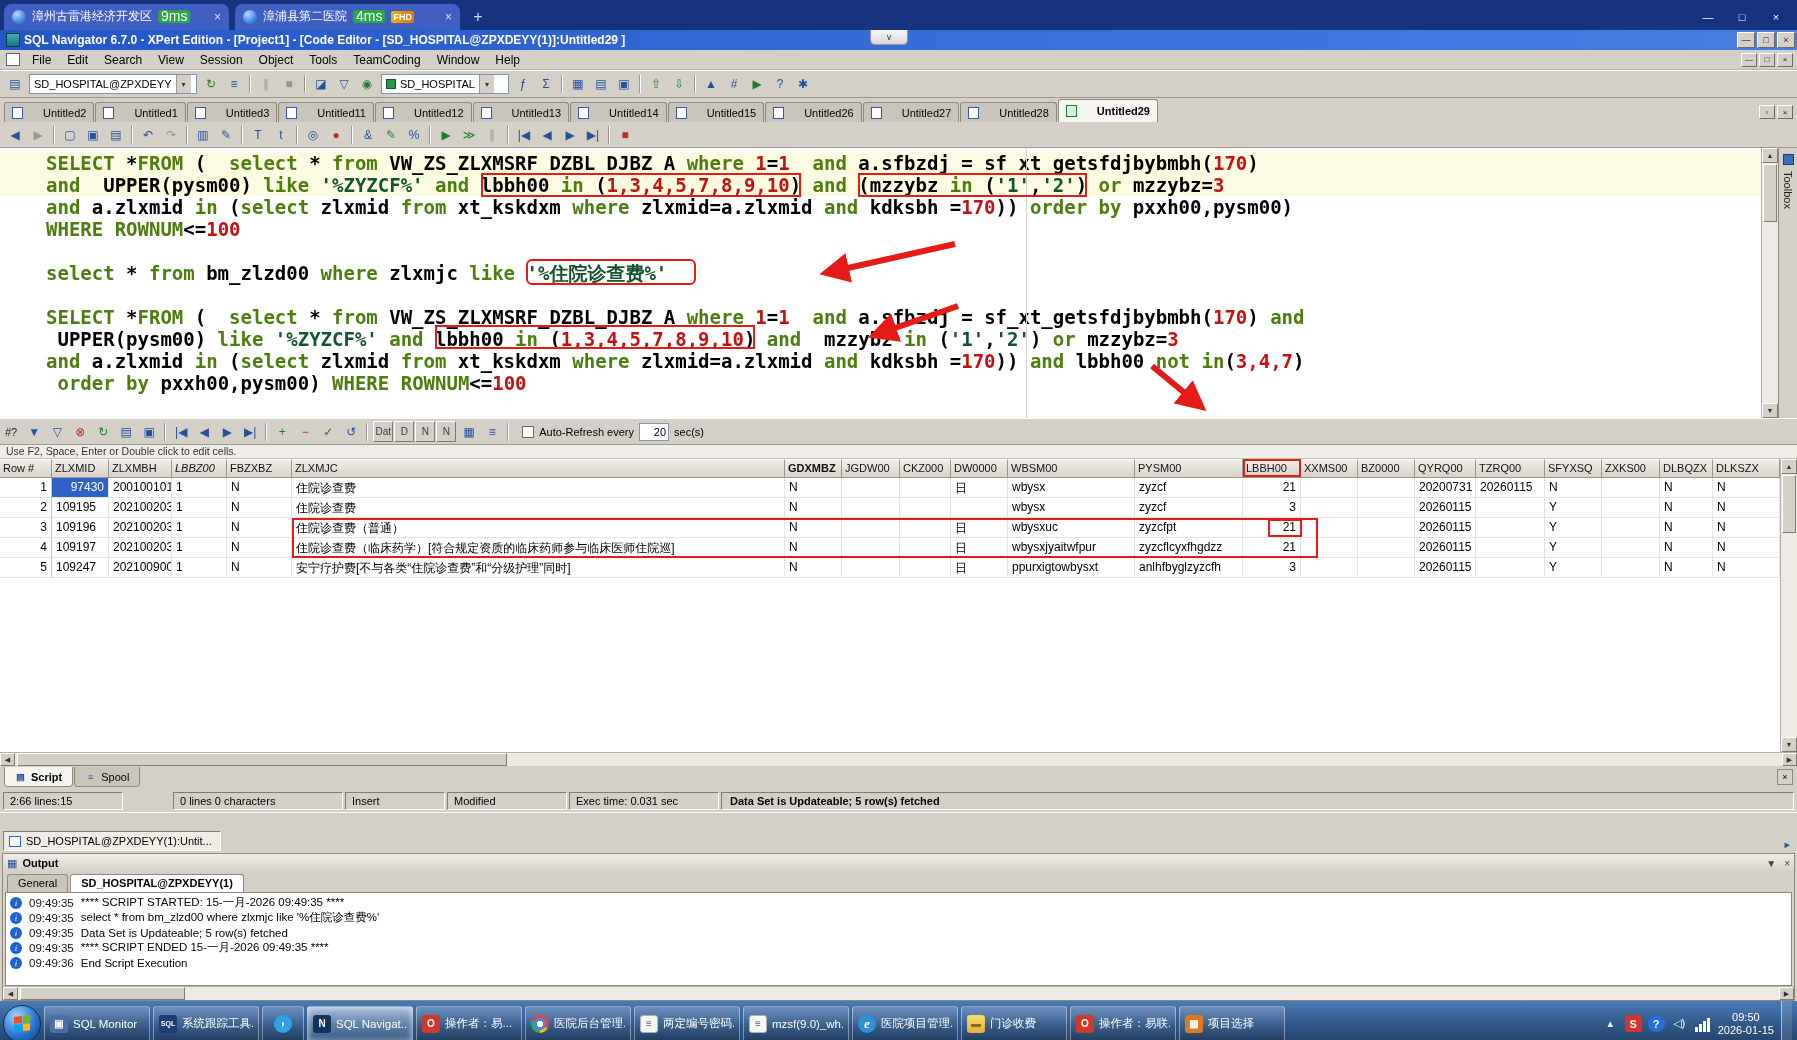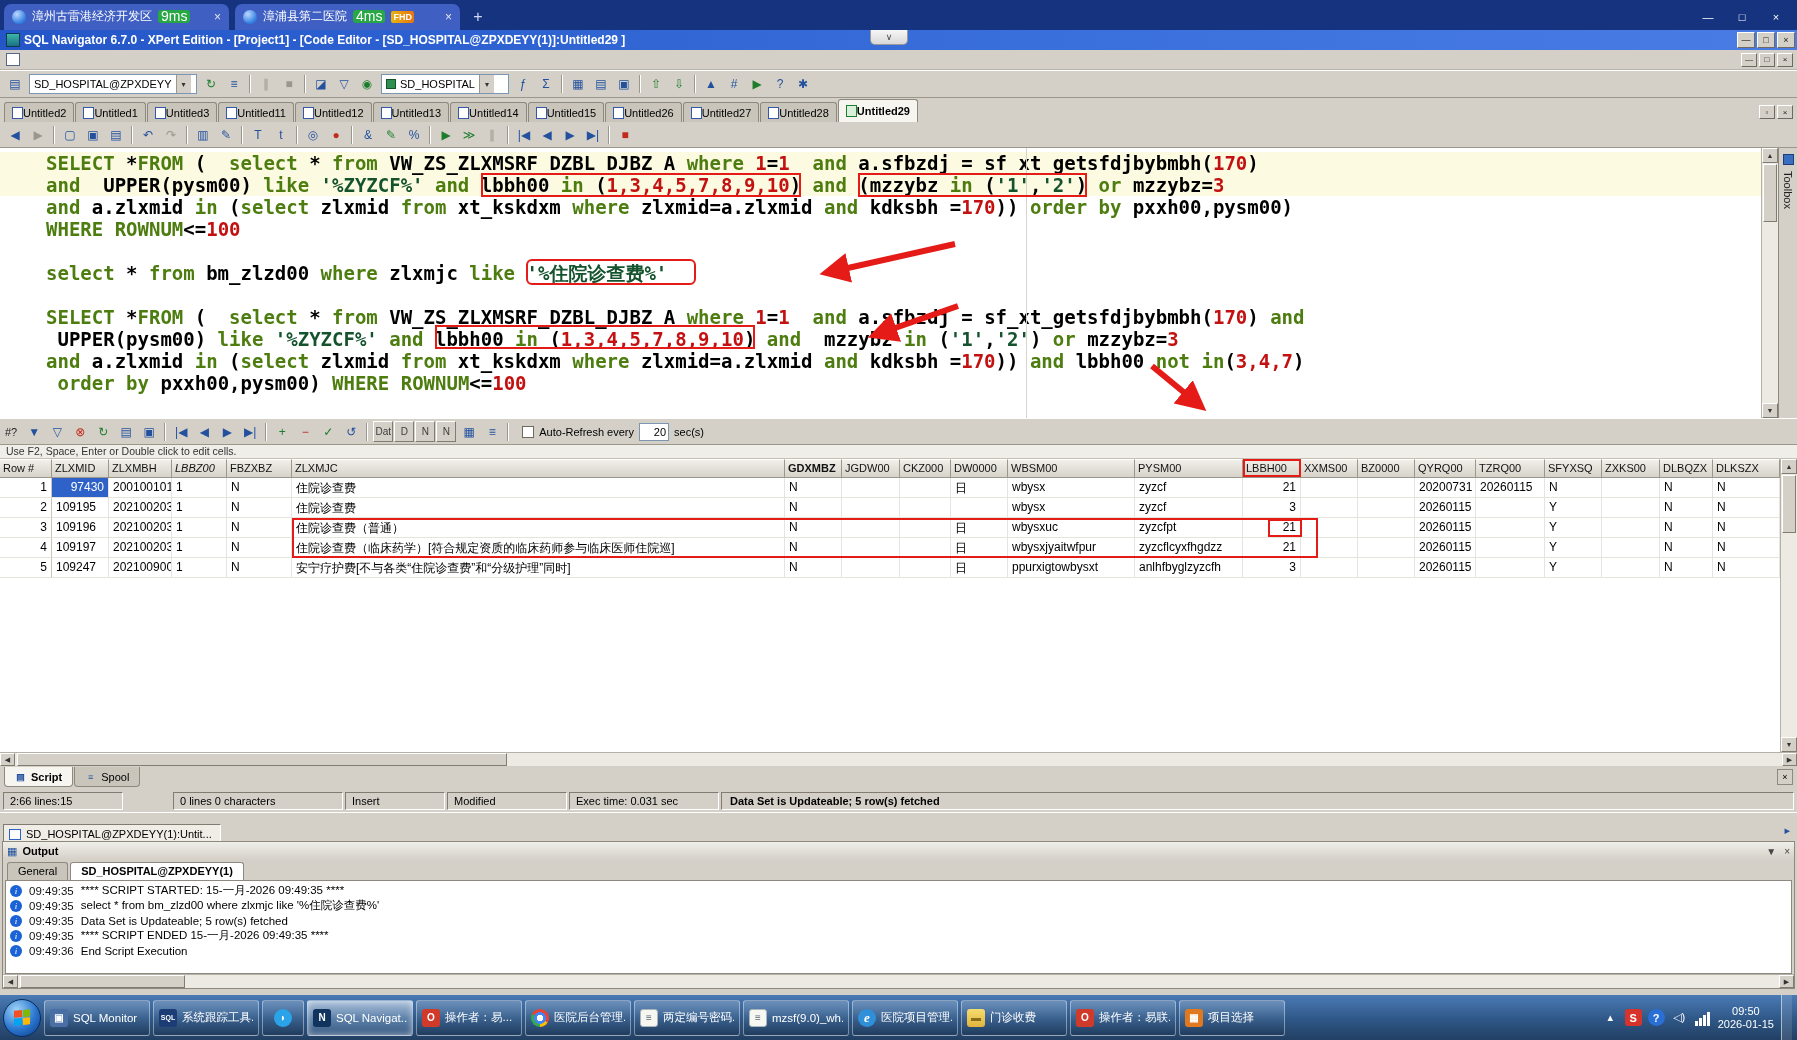--- a/index.html
+++ b/index.html
@@ -42,21 +42,21 @@
 .tbi.tgl{border:1px solid;border-color:#fff #807c72 #807c72 #fff;font-size:10px;min-width:20px;background:#d4d0c8}
 .tsep{width:2px;height:18px;border-left:1px solid #9b978c;border-right:1px solid #fff;margin:0 3px}
 .combo{display:flex;align-items:center;background:#fff;border:1px solid #7a96b2;height:20px;padding-left:4px;font-size:11px;white-space:nowrap}
 .combo .arrow{width:15px;height:100%;background:#d4d0c8;border-left:1px solid #9b978c;display:flex;align-items:center;justify-content:center;font-size:8px;margin-left:4px;color:#333}
 .conncombo{width:168px}.schemacombo{width:128px}
 .schicon{width:10px;height:10px;background:#2e8f4e;border:1px solid #14522a;margin-right:4px;flex:none}
 
 
 .doctabsrow{height:24px;background:#d4d0c8;display:flex;align-items:flex-end;padding:0 4px;flex:none}
 .doctabs{display:flex;align-items:flex-end}
-.dtab{height:20px;border:1px solid #8d897e;border-bottom:none;background:#c9c5bb;display:flex;align-items:center;gap:0;padding:0 7px;border-radius:3px 3px 0 0;margin-right:1px;font-size:11px;white-space:nowrap}
+.dtab{height:20px;border:1px solid #8d897e;border-bottom:none;background:#c9c5bb;display:flex;align-items:center;gap:20px;padding:0 7px;border-radius:3px 3px 0 0;margin-right:1px;font-size:11px;white-space:nowrap}
 .dtab.active{background:#f6f5f0;height:23px;font-weight:bold}
 .dticon{width:11px;height:12px;background:#fff;border:1px solid #3558a8;flex:none;position:relative}
 .dtab.active .dticon{border-color:#1d7d2c;background:#d9f0da}
 .dtright{margin-left:auto;display:flex;gap:2px;align-items:center;padding-bottom:3px}
 
 
 .edtoolbar{height:26px;background:#d4d0c8;display:flex;align-items:center;padding:0 4px;border-bottom:1px solid #9b978c;flex:none}
 
 
 .editor{height:270px;display:flex;background:#fff;flex:none}
@@ -110,21 +110,21 @@
 .stab{height:20px;padding:0 10px;display:flex;gap:5px;align-items:center;border:1px solid #8d897e;border-top:none;background:#c9c5bb;border-radius:0 0 4px 4px;margin-right:1px;font-size:11px}
 .stab.active{background:#f6f5f0;font-weight:bold}
 .sticon{width:11px;height:11px;display:flex;align-items:center;justify-content:center;font-size:9px;color:#23519e}
 .xbtn{margin-left:auto;width:16px;height:16px;border:1px solid #8d897e;background:#d4d0c8;display:flex;align-items:center;justify-content:center;font-size:9px;margin-top:2px}
 .statusbar{height:22px;background:#d4d0c8;display:flex;align-items:center;padding:1px 3px;gap:2px;flex:none}
 .sbpanels{display:flex;gap:2px;height:18px}
 .sbp{height:18px;border:1px solid;border-color:#807c72 #fff #fff #807c72;padding:2px 6px;font-size:11px;white-space:nowrap;overflow:hidden}
 .sbmsg{flex:1;height:18px;border:1px solid;border-color:#807c72 #fff #fff #807c72;padding:2px 8px;font-size:11px;font-weight:bold;white-space:nowrap;overflow:hidden}
 
 
-.mdistrip{height:28px;background:#d4d0c8;border-top:1px solid #fff;display:flex;align-items:flex-start;padding:11px 3px;flex:none}
+.mdistrip{height:40px;background:#d4d0c8;border-top:1px solid #fff;display:flex;align-items:flex-end;padding:1px 3px;flex:none}
 .mdibtn{width:218px;height:20px;border:1px solid;border-color:#807c72 #fff #fff #807c72;background:#efede6;display:flex;align-items:center;gap:5px;padding:0 5px;font-size:11px;white-space:nowrap;overflow:hidden}
 .mdiicon{width:12px;height:11px;background:#fff;border:1px solid #2e62c8;flex:none}
 .mdiarrow{margin-left:auto;color:#23519e;font-size:11px;padding-right:4px}
 
 
 .outputpanel{height:148px;margin:1px 2px 0 2px;border:1px solid #8d897e;background:#d4d0c8;display:flex;flex-direction:column;flex:none}
 .otitle{height:18px;display:flex;align-items:center;gap:5px;padding:0 4px;font-size:11px;font-weight:bold;background:linear-gradient(#efeee8,#d4d0c8)}
 .oticon{color:#23519e;font-size:11px;font-weight:normal}
 .otbtns{margin-left:auto;display:flex;gap:8px;color:#444;font-size:10px;font-weight:normal}
 .otabs{height:20px;display:flex;align-items:flex-end;padding:0 4px;background:#d4d0c8}
@@ -203,20 +203,32 @@
     <span class="titlebtns" id="titlebtns">
         <span class="winbtn">—</span>
         <span class="winbtn">□</span>
         <span class="winbtn">×</span>
       </span>
   </div>
   <div class="chevbtn">∨</div>
 
   <div class="menubar">
     <span class="mdoc"></span>
+    <span id="menuitems" class="menuitems">
+        <span class="mitem">File</span>
+        <span class="mitem">Edit</span>
+        <span class="mitem">Search</span>
+        <span class="mitem">View</span>
+        <span class="mitem">Session</span>
+        <span class="mitem">Object</span>
+        <span class="mitem">Tools</span>
+        <span class="mitem">TeamCoding</span>
+        <span class="mitem">Window</span>
+        <span class="mitem">Help</span>
+      </span>
     <span id="mdibtns" class="mdibtns">
         <span class="winbtn small">—</span>
         <span class="winbtn small">□</span>
         <span class="winbtn small">×</span>
       </span>
   </div>
 
   <div class="toolbar">
     <span id="tbA" class="icongrp">
         <span class="tbi b">▤</span>

